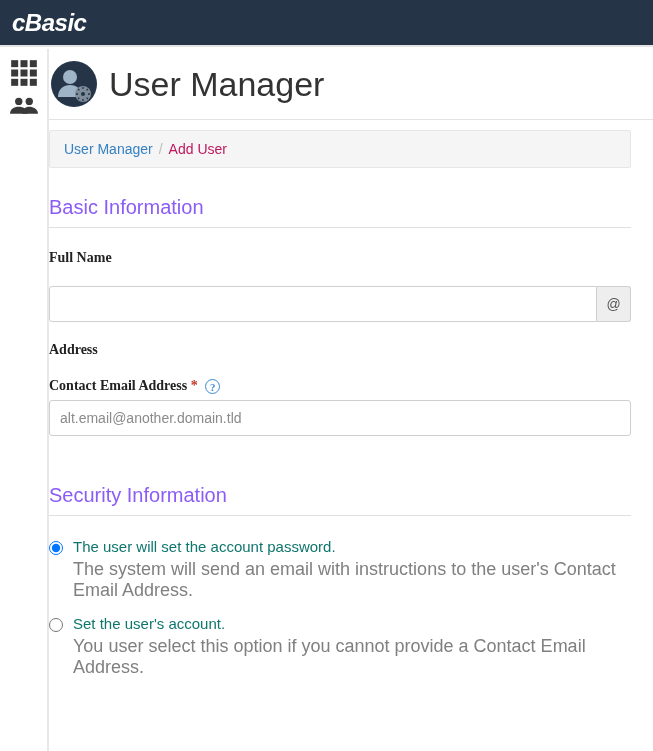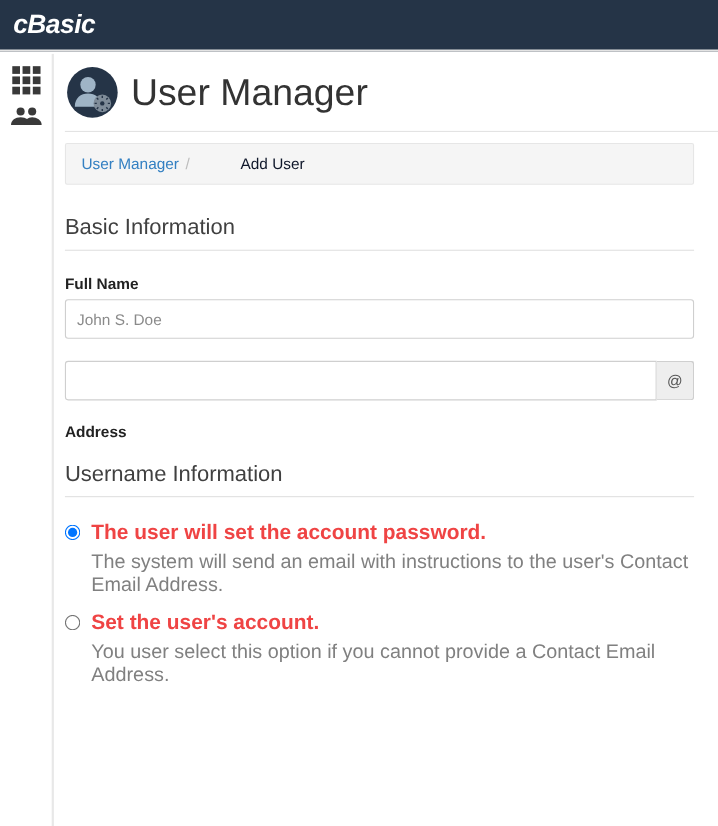--- a/index.html
+++ b/index.html
@@ -2,46 +2,46 @@
 <html><head>
 <meta charset="utf-8">
 <style>
 * { box-sizing: border-box; margin: 0; padding: 0; }
 body { font-family: -apple-system, BlinkMacSystemFont, "Segoe UI", Arial, sans-serif; background: #fff; color: #333; font-size: 14px; }
 .topbar { background: #253447; height: 47px; display: flex; align-items: center; padding: 0 12px; border-bottom: 2px solid #e4e4e4; }
 .logo { color:#fff; font-style: italic; font-weight: 800; font-size: 24px; letter-spacing: -0.5px; display:flex; align-items:center; }
 .logo .c { font-size: 24px; }
 .leftnav { position: absolute; top: 49px; left: 0; width: 49px; background: #fff; height: calc(100% - 49px); border-right: 2px solid #e8e8e8; display:flex; flex-direction:column; align-items:center; padding-top:10px; gap:14px; }
 .leftnav .navicon { width:28px; height:24px; color:#393939; cursor:pointer; }
-.content { margin-left: 49px; padding: 10px 0 0 10px; }
+.content { margin-left: 49px; padding: 10px 0 0 0; }
 .page-header { display:flex; align-items:center; gap:12px; padding: 4px 0 12px 2px; }
 .page-header .circle { width:46px; height:46px; border-radius:50%; background:#253447; display:flex; align-items:center; justify-content:center; position:relative; }
 .page-header h1 { font-weight:400; font-size:34px; color:#333; }
 .rule { border: none; border-top: 1px solid #e3e3e3; margin: 0; }
 .breadcrumb { background:#f5f5f5; border:1px solid #e6e6e6; border-radius:2px; padding:10px 14px; margin: 10px 0 28px 0; display:flex; gap:6px; font-size:14px; }
 .breadcrumb a { color:#3480c2; text-decoration:none; }
 .breadcrumb .sep { color:#bdbdbd; }
-.breadcrumb .cur { color:#0f172a;margin-left:40px; }
-.section-title { font-size:20px; font-weight:400; color:#404040; margin-bottom:8px; }
+.breadcrumb .cur { color:#be185d; }
+.section-title { font-size:20px; font-weight:400; color:#8b5cf6; margin-bottom:8px; }
 .section-rule { border:none; border-top:1px solid #e0e0e0; margin-bottom:22px; }
 .field { margin-bottom:20px; }
-.label { font-weight:600; color:#222; font-size:14px; margin-bottom:6px; display:block; }
+.label { font-weight:600; color:#222; font-size:14px; margin-bottom:6px; display:block;font-family:Liberation Serif, serif; }
 .req { color:#c0392b; }
 .help-icon { display:inline-flex; width:15px; height:15px; border:1.5px solid #3a8cd6; border-radius:50%; color:#3a8cd6; font-size:11px; font-weight:700; align-items:center; justify-content:center; margin-left:4px; vertical-align:middle; }
 input.text, select.sel { width:100%; height:36px; border:1px solid #cfcfcf; border-radius:3px; padding:0 10px; font-size:14px; color:#333; background:#fff; }
 input.text::placeholder { color:#8a8a8a; }
 .input-group { display:flex; }
 .input-group input.text { border-top-right-radius:0; border-bottom-right-radius:0; }
 .addon { width:36px; height:36px; border:1px solid #cfcfcf; border-left:none; border-top-right-radius:3px; border-bottom-right-radius:3px; background:#eeeeee; display:flex; align-items:center; justify-content:center; color:#555; font-size:14px; }
 .sel-wrap { position:relative; }
 .sel { appearance:none; color:#8a8a8a; padding-right:28px; }
 .sel-caret { position:absolute; right:0; top:0; width:20px; height:36px; border-left:1px solid #cfcfcf; background:#ececec; display:flex; align-items:center; justify-content:center; border-top-right-radius:3px; border-bottom-right-radius:3px; pointer-events:none; }
 .radio-row { display:flex; gap:10px; align-items:flex-start; margin-bottom:4px; }
 .radio-row input[type=radio] { margin-top:3px; width:14px; height:14px; }
-.radio-row .rlabel { font-size:19px; color:#ef4444;font-weight:bold; }
+.radio-row .rlabel { font-size:15px; color:#0f766e; }
 .hint { color:#808080; font-size:18px; margin: 3px 0 14px 24px; }
 .form-area { padding: 0 22px 0 0; }
 </style>
 </head>
 <body>
 
 <div class="topbar">
   <div class="logo">
     <span class="c">c</span>
       <span>Basic</span>
@@ -101,36 +101,43 @@
       <a href="#">User Manager</a>
       <span class="sep">/</span>
       <span class="cur">Add User</span>
     </div>
 
     <div class="section-title">Basic Information</div>
     <hr class="section-rule">
 
     <div class="field">
       <label class="label">Full Name</label>
-      <input class="text" type="text" placeholder="John S. Doe" style="">
     </div>
 
     <div class="field">
       <div class="input-group">
         <input class="text" type="text" style="">
         <div class="addon">@</div>
       </div>
     </div>
 
     <div class="field">
       <label class="label">Address</label>
     </div>
 
+    <div class="field" style="margin-bottom:48px;">
+      <label class="label">
+        <span>Contact Email Address</span>
+        <span class="req">*</span>
+        <span class="help-icon">?</span>
+      </label>
+      <input class="text" type="text" placeholder="alt.email@another.domain.tld" style="">
+    </div>
 
-    <div class="section-title">Username Information</div>
+    <div class="section-title">Security Information</div>
     <hr class="section-rule">
 
     <div class="radio-row">
       <input type="radio" name="pw" checked="" style="">
       <span class="rlabel">The user will set the account password.</span>
     </div>
     <div class="hint">The system will send an email with instructions to the user's Contact Email Address.</div>
 
     <div class="radio-row">
       <input type="radio" name="pw" style="">

